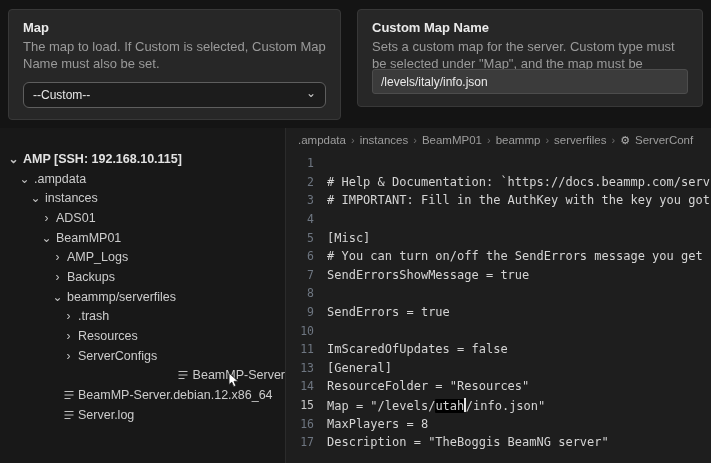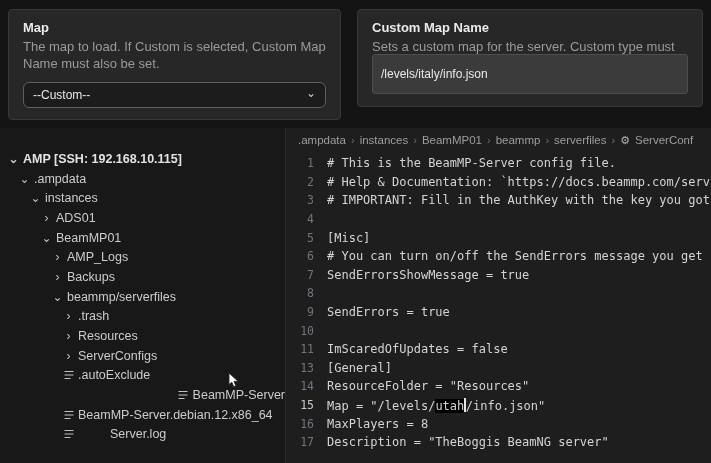--- a/index.html
+++ b/index.html
@@ -17,21 +17,21 @@
   .ptitle{margin:10px 14px 3px;font-size:13px;font-weight:700;color:#eaeaea;}
   .pdesc{margin:0 14px;font-size:13px;color:#9a9a9a;line-height:1.32;}
   .select{
     position:absolute;left:14px;right:14px;bottom:11px;height:26px;
     background:#1c1c1c;border:1px solid #5e5e5e;border-radius:6px;
     display:flex;align-items:center;justify-content:space-between;
     padding:0 9px;color:#e8e8e8;font-size:12px;cursor:default;box-sizing:border-box;
   }
   .select .chev{color:#cccccc;font-size:12px;margin-top:-4px;}
   .tinput{
-    position:absolute;left:14px;right:14px;bottom:12px;height:40px;
+    position:absolute;left:14px;right:14px;bottom:12px;height:25px;
     background:#3b3b3b;border:1px solid #4d4d4d;border-radius:3px;
     color:#e9e9e9;font-size:12px;padding:0 8px;box-sizing:border-box;
     font-family:"Liberation Sans",sans-serif;outline:none;
   }
 
   
   .vscode{position:absolute;left:0;top:128px;width:711px;height:335px;background:#1e1e1e;display:flex;}
   .sidebar{width:286px;flex:none;background:#181818;border-right:1px solid #2b2b2b;box-sizing:border-box;padding-top:21px;overflow:hidden;}
   .trow{height:19.7px;display:flex;align-items:center;color:#cccccc;font-size:12.5px;white-space:nowrap;cursor:default;}
   .trow.bold{font-weight:700;color:#e2e2e2;}
@@ -114,45 +114,37 @@
             <span class="tlabel">.trash</span>
           </div>
           <div class="trow" style="padding-left: 61px;">
             <span class="ticon">›</span>
             <span class="tlabel">Resources</span>
           </div>
           <div class="trow" style="padding-left: 61px;">
             <span class="ticon">›</span>
             <span class="tlabel">ServerConfigs</span>
           </div>
-          <div class="trow" style="padding-left: 61px;">
-            <span class="ticon">
-              <svg width="10" height="10" viewBox="0 0 10 10">
-                <path d="M0.5 1.5h9M0.5 5h9M0.5 8.5h6" stroke="#c0c0c0" stroke-width="1.1" fill="none"></path>
-              </svg>
-            </span>
-            <span class="tlabel">.autoExclude</span>
-          </div>
           <div class="trow" style=" justify-content: flex-end;">
             <span class="ticon">
               <svg width="10" height="10" viewBox="0 0 10 10">
                 <path d="M0.5 1.5h9M0.5 5h9M0.5 8.5h6" stroke="#c0c0c0" stroke-width="1.1" fill="none"></path>
               </svg>
             </span>
             <span class="tlabel">BeamMP-Server</span>
           </div>
           <div class="trow" style="padding-left: 61px;">
             <span class="ticon">
               <svg width="10" height="10" viewBox="0 0 10 10">
                 <path d="M0.5 1.5h9M0.5 5h9M0.5 8.5h6" stroke="#c0c0c0" stroke-width="1.1" fill="none"></path>
               </svg>
             </span>
             <span class="tlabel">BeamMP-Server.debian.12.x86_64</span>
           </div>
-          <div class="trow" style="padding-left: 61px; gap: 32px;">
+          <div class="trow" style="padding-left: 61px;">
             <span class="ticon">
               <svg width="10" height="10" viewBox="0 0 10 10">
                 <path d="M0.5 1.5h9M0.5 5h9M0.5 8.5h6" stroke="#c0c0c0" stroke-width="1.1" fill="none"></path>
               </svg>
             </span>
             <span class="tlabel">Server.log</span>
           </div>
         </div>
     </div>
     <div class="editor">
@@ -164,21 +156,21 @@
           <span class="bc-item">BeamMP01</span>
           <span class="bc-sep">›</span>
           <span class="bc-item">beammp</span>
           <span class="bc-sep">›</span>
           <span class="bc-item">serverfiles</span>
           <span class="bc-sep">›</span>
           <span class="bc-gear">⚙</span>
           <span class="bc-item">ServerConf</span>
         </div>
       <div class="code" id="code">
-          <div class="line"><span class="ln">1</span><span class="lc"># This is the BeamMP-Server config file.</span></div>
+          <div class="line"><span class="ln">1</span></div>
           <div class="line"><span class="ln">2</span><span class="lc"># Help &amp; Documentation: `https://docs.beammp.com/serv</span></div>
           <div class="line"><span class="ln">3</span><span class="lc"># IMPORTANT: Fill in the AuthKey with the key you got</span></div>
           <div class="line"><span class="ln">4</span><span class="lc"></span></div>
           <div class="line"><span class="ln">5</span><span class="lc">[Misc]</span></div>
           <div class="line"><span class="ln">6</span><span class="lc"># You can turn on/off the SendErrors message you get</span></div>
           <div class="line"><span class="ln">7</span><span class="lc">SendErrorsShowMessage = true</span></div>
           <div class="line"><span class="ln">8</span></div>
           <div class="line"><span class="ln">9</span><span class="lc">SendErrors = true</span></div>
           <div class="line"><span class="ln">10</span></div>
           <div class="line"><span class="ln">11</span><span class="lc">ImScaredOfUpdates = false</span></div>

